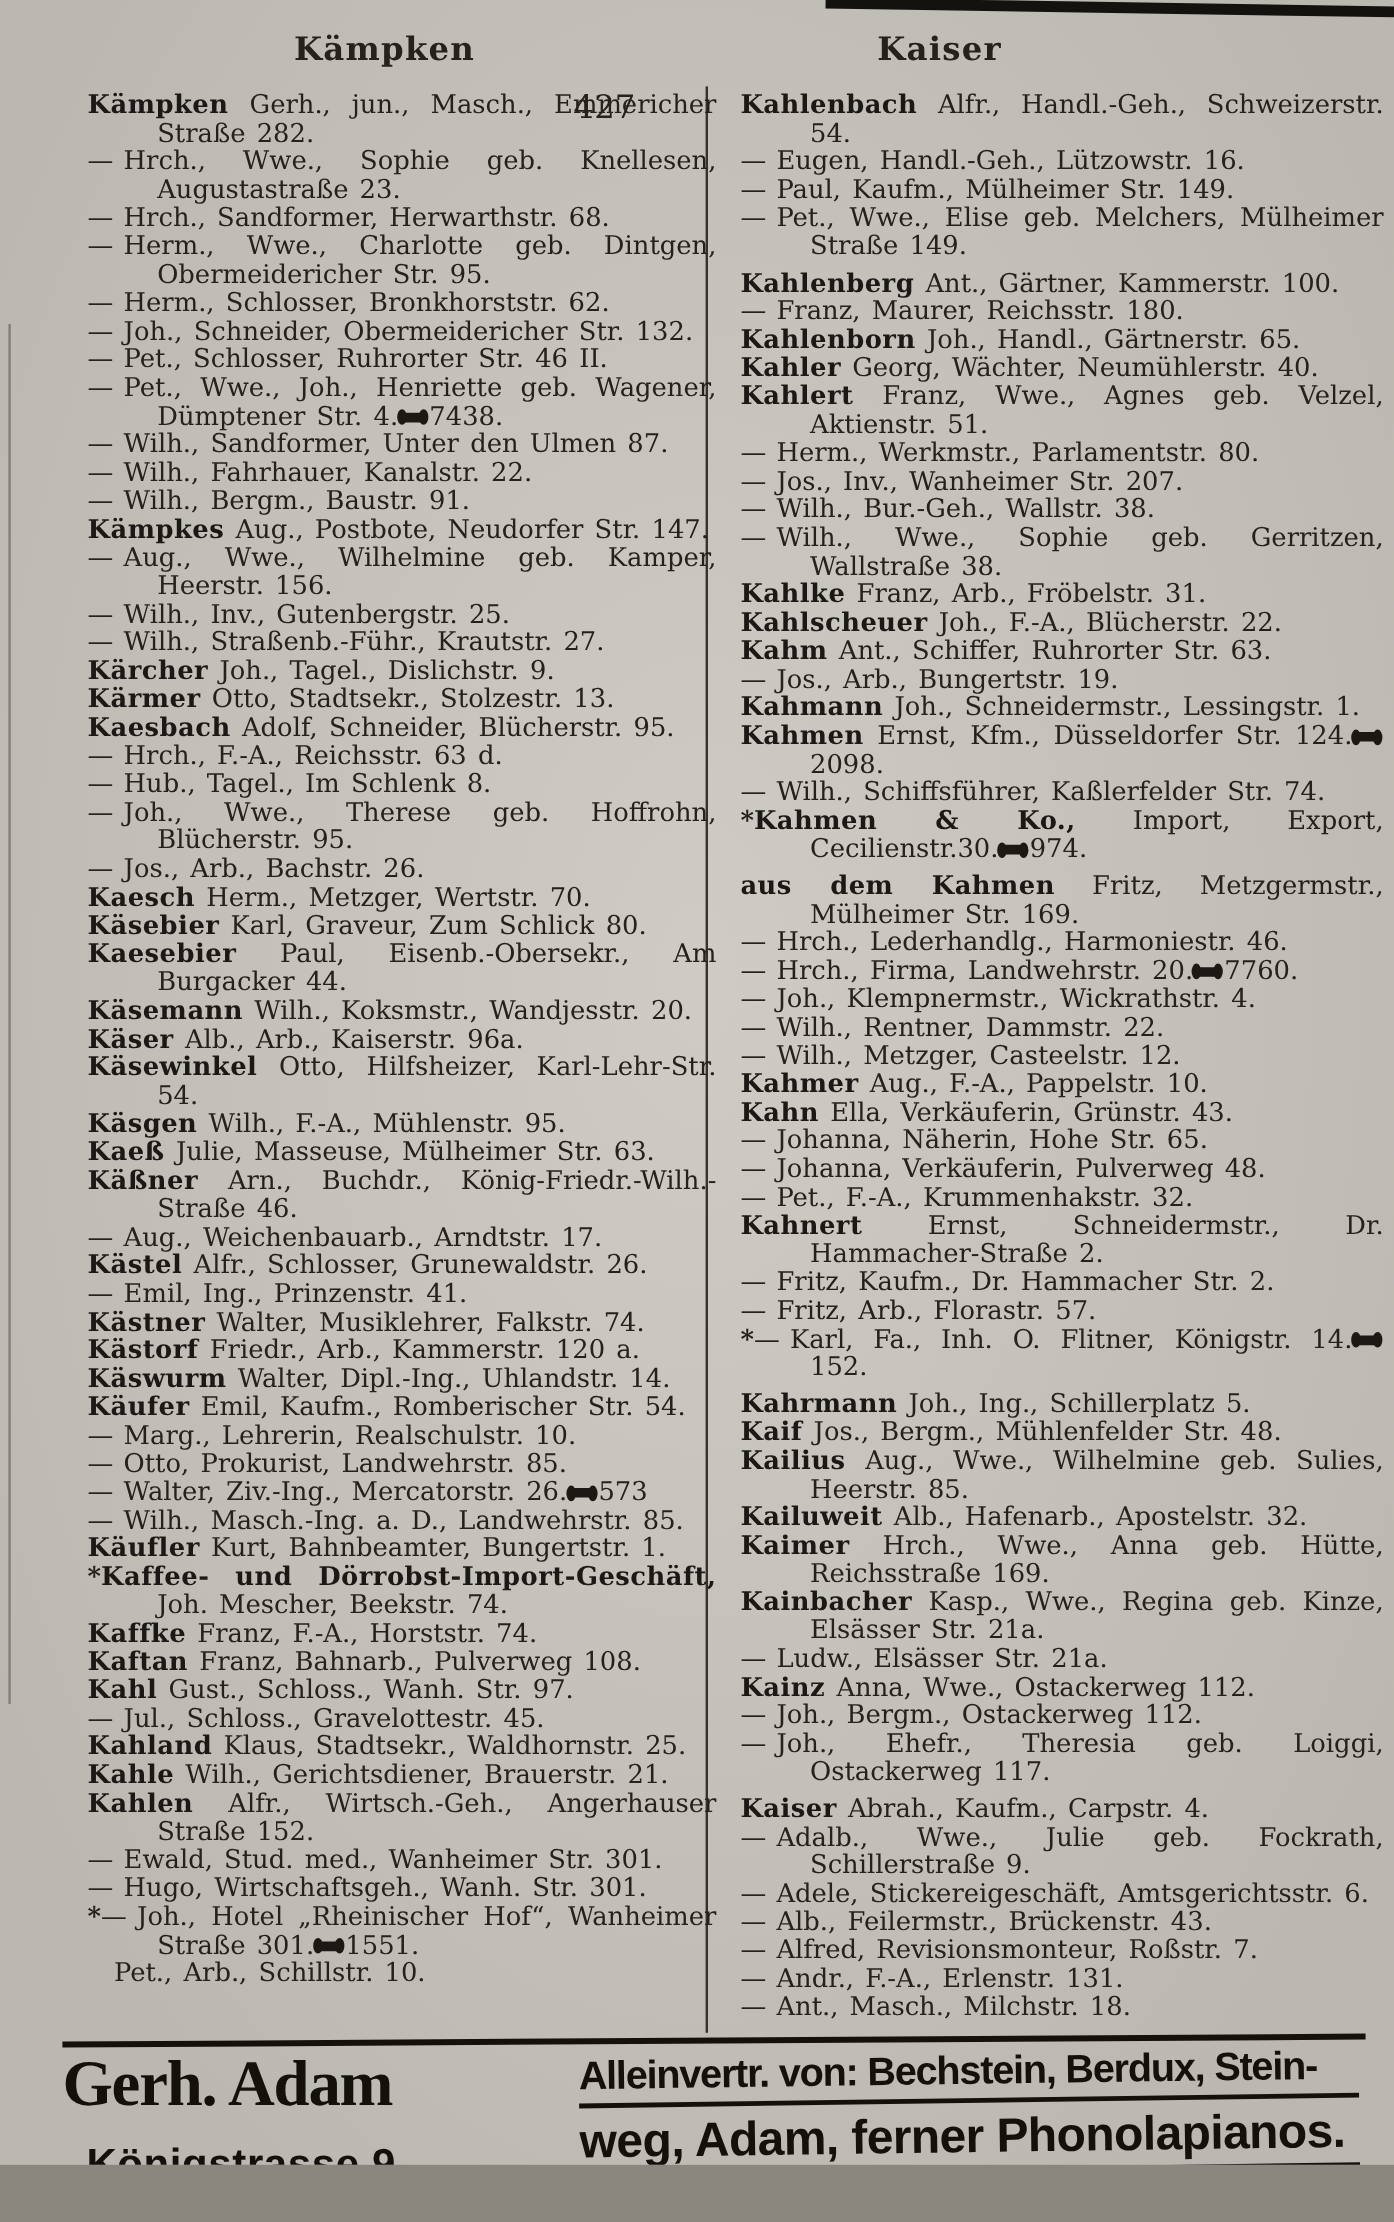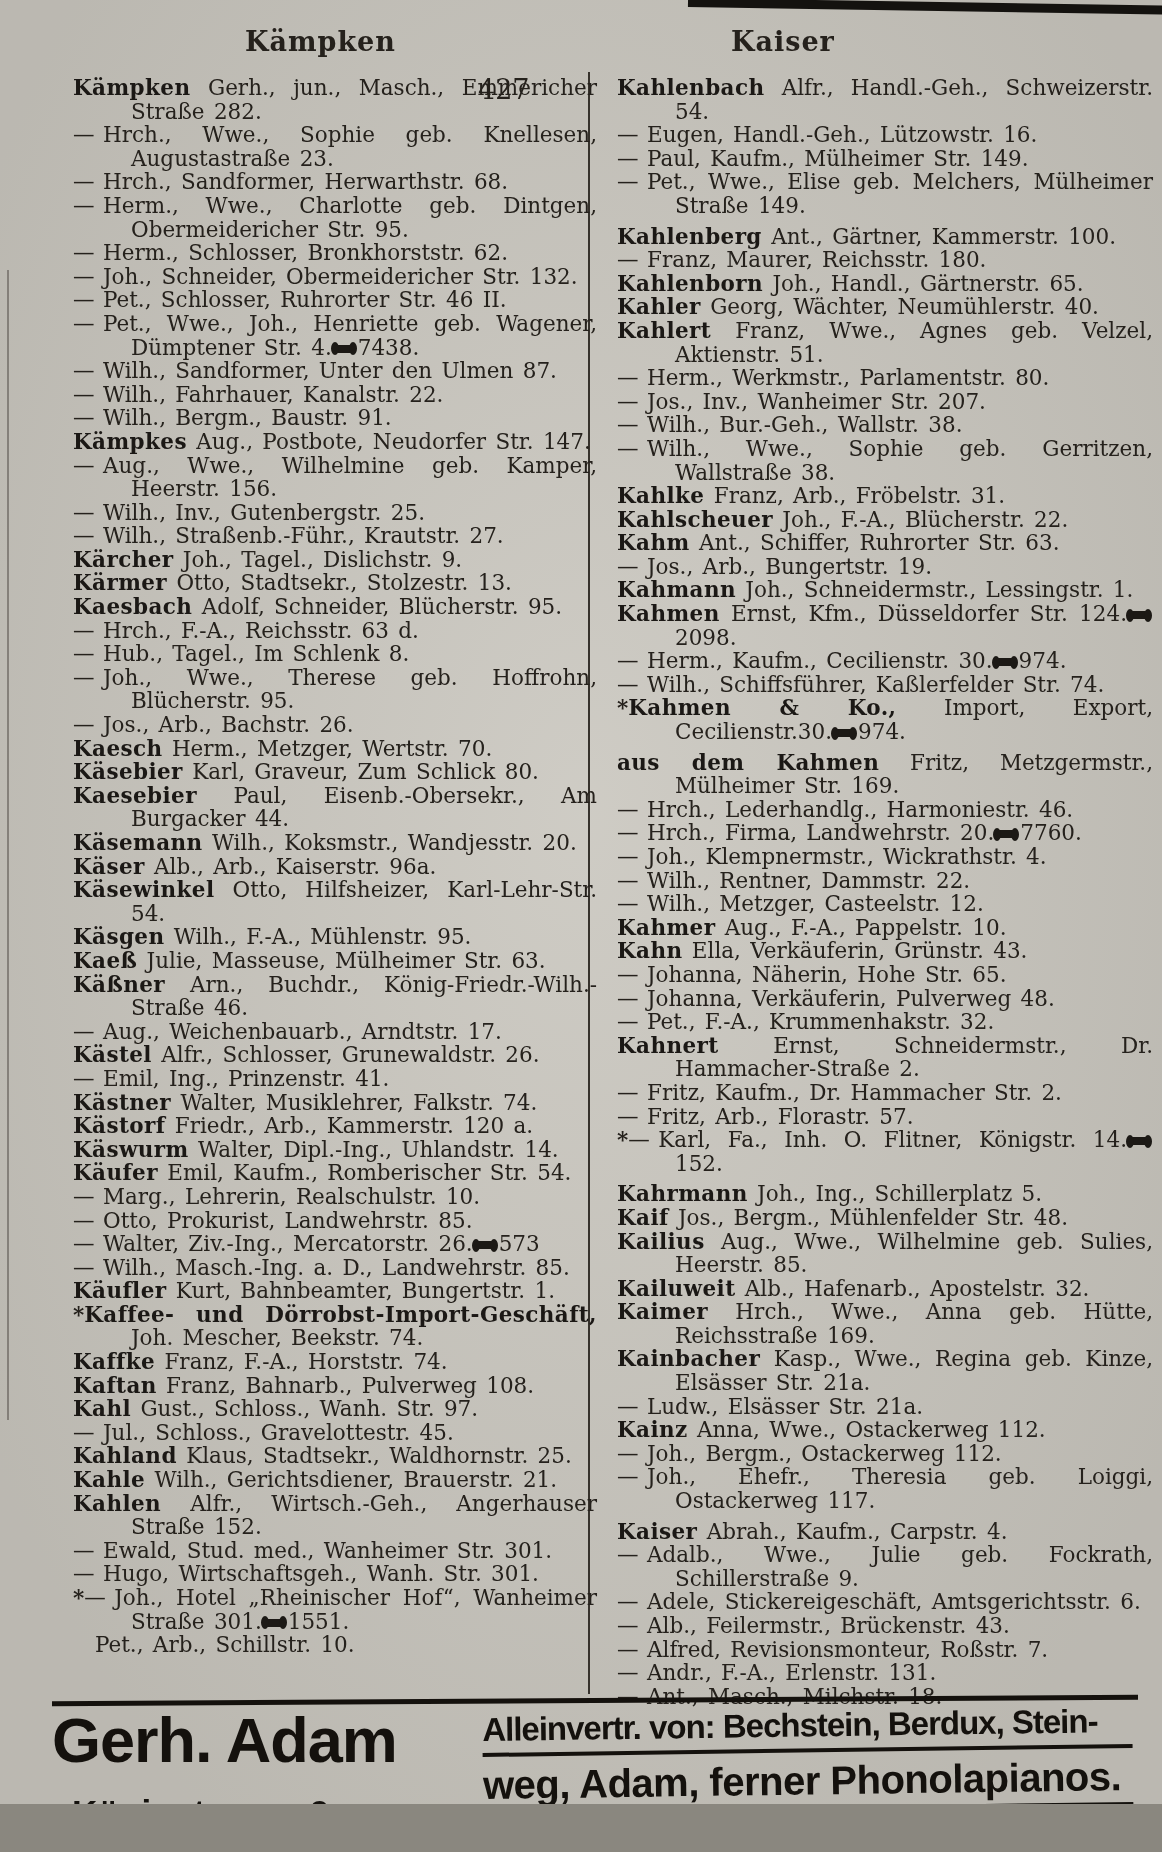--- a/index.html
+++ b/index.html
@@ -33,21 +33,21 @@
   .phone-icon{display:inline-block;width:18px;height:8px;background:#1c1915;border-radius:3px;position:relative;margin:0 5px 2px 3px;vertical-align:baseline;}
   .phone-icon::before,.phone-icon::after{content:"";position:absolute;top:-2.5px;width:8px;height:13px;background:#1c1915;border-radius:50%;}
   .phone-icon::before{left:-4px;}
   .phone-icon::after{right:-4px;}
   .phone-num{white-space:nowrap;}
   
   .ad{position:absolute;left:52px;top:1698px;width:1086px;font-family:"Liberation Sans","DejaVu Sans",sans-serif;color:#14110d;}
   .ad-rule{border-top:5px solid #14110d;width:100%;transform:rotate(-0.35deg);}
   .ad-body{display:flex;align-items:flex-start;margin-top:6px;}
   .ad-left{width:430px;}
-  .ad-company{font-size:63px;font-weight:700;letter-spacing:-1px;line-height:1.0;white-space:nowrap;}
+  .ad-company{font-size:54px;font-weight:700;letter-spacing:-1px;line-height:1.0;white-space:nowrap;font-family:Liberation Serif, serif;}
   .ad-address{font-size:35px;font-weight:700;margin-top:21px;margin-left:20px;letter-spacing:.5px;white-space:nowrap;}
   .ad-right{width:650px;transform:rotate(-0.8deg);transform-origin:left top;margin-top:2px;}
   .ad-line1{font-size:33px;font-weight:700;letter-spacing:-1px;border-bottom:4px solid #14110d;padding-bottom:4px;white-space:nowrap;}
   .ad-line2{font-size:40px;font-weight:700;letter-spacing:-0.5px;border-bottom:4px solid #14110d;padding-bottom:3px;margin-top:6px;white-space:nowrap;}
 </style>
 </head>
 <body>
 
 <div class="page">
 
@@ -133,21 +133,20 @@
         <p class="entry"><span class="dash">—</span><span class="etext">Herm., Werkmstr., Parlamentstr. 80.</span></p>
         <p class="entry"><span class="dash">—</span><span class="etext">Jos., Inv., Wanheimer Str. 207.</span></p>
         <p class="entry"><span class="dash">—</span><span class="etext">Wilh., Bur.-Geh., Wallstr. 38.</span></p>
         <p class="entry"><span class="dash">—</span><span class="etext">Wilh., Wwe., Sophie geb. Gerritzen, Wallstraße 38.</span></p>
         <p class="entry"><span class="surname">Kahlke</span> <span class="etext">Franz, Arb., Fröbelstr. 31.</span></p>
         <p class="entry"><span class="surname">Kahlscheuer</span> <span class="etext">Joh., F.-A., Blücherstr. 22.</span></p>
         <p class="entry"><span class="surname">Kahm</span> <span class="etext">Ant., Schiffer, Ruhrorter Str. 63.</span></p>
         <p class="entry"><span class="dash">—</span><span class="etext">Jos., Arb., Bungertstr. 19.</span></p>
         <p class="entry"><span class="surname">Kahmann</span> <span class="etext">Joh., Schneidermstr., Lessingstr. 1.</span></p>
         <p class="entry"><span class="surname">Kahmen</span> <span class="etext">Ernst, Kfm., Düsseldorfer Str. 124.</span><span class="phone-icon"></span><span class="phone-num">2098.</span></p>
-        <p class="entry"><span class="dash">—</span><span class="etext">Herm., Kaufm., Cecilienstr. 30.</span><span class="phone-icon"></span><span class="phone-num">974.</span></p>
         <p class="entry"><span class="dash">—</span><span class="etext">Wilh., Schiffsführer, Kaßlerfelder Str. 74.</span></p>
         <p class="entry"><span class="star">*</span><span class="surname">Kahmen &amp; Ko.,</span> <span class="etext">Import, Export, Cecilienstr.30.</span><span class="phone-icon"></span><span class="phone-num">974.</span></p>
         <p class="entry gap"><span class="surname">aus dem Kahmen</span> <span class="etext">Fritz, Metzgermstr., Mülheimer Str. 169.</span></p>
         <p class="entry"><span class="dash">—</span><span class="etext">Hrch., Lederhandlg., Harmoniestr. 46.</span></p>
         <p class="entry"><span class="dash">—</span><span class="etext">Hrch., Firma, Landwehrstr. 20.</span><span class="phone-icon"></span><span class="phone-num">7760.</span></p>
         <p class="entry"><span class="dash">—</span><span class="etext">Joh., Klempnermstr., Wickrathstr. 4.</span></p>
         <p class="entry"><span class="dash">—</span><span class="etext">Wilh., Rentner, Dammstr. 22.</span></p>
         <p class="entry"><span class="dash">—</span><span class="etext">Wilh., Metzger, Casteelstr. 12.</span></p>
         <p class="entry"><span class="surname">Kahmer</span> <span class="etext">Aug., F.-A., Pappelstr. 10.</span></p>
         <p class="entry"><span class="surname">Kahn</span> <span class="etext">Ella, Verkäuferin, Grünstr. 43.</span></p>

